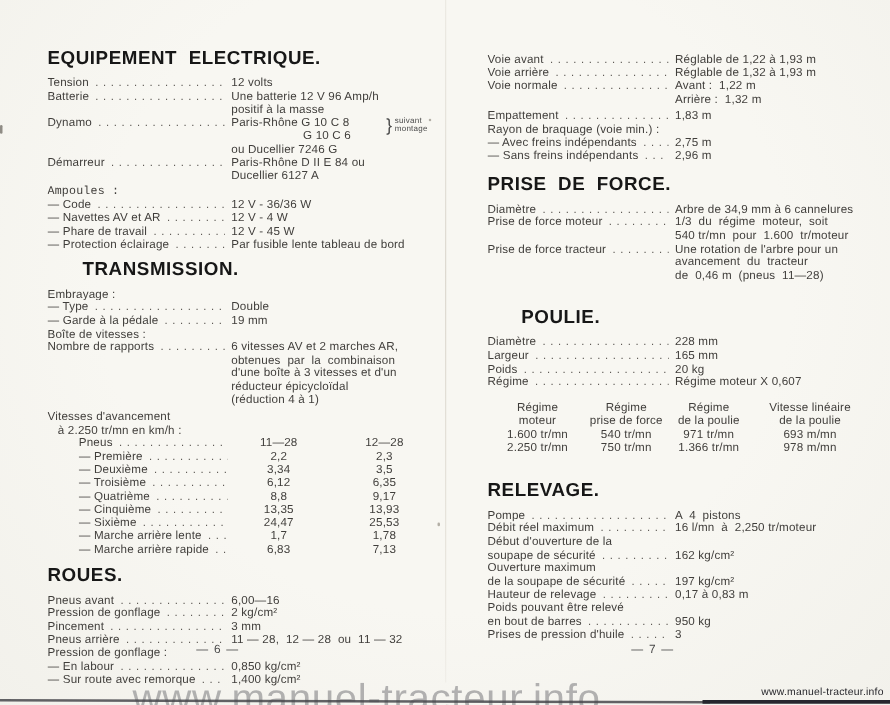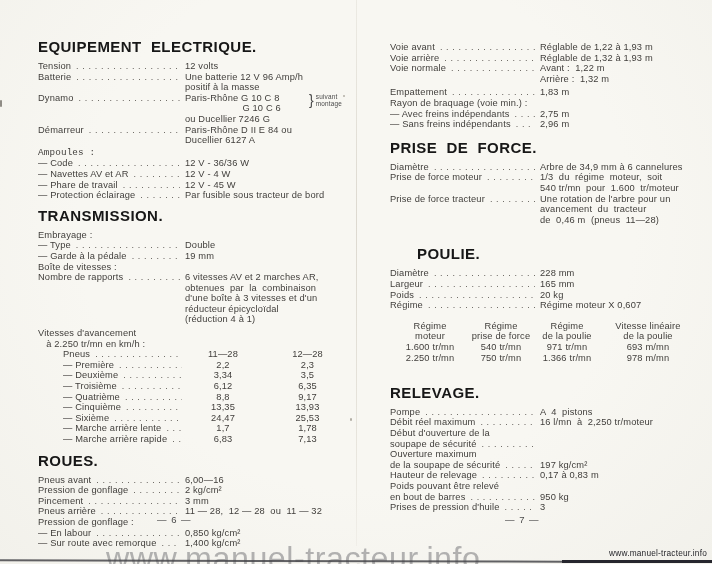--- a/index.html
+++ b/index.html
@@ -158,24 +158,24 @@
         <span class="val">
           <div>12 V - 45 W</div>
         </span>
       </div>
       <div class="row">
         <span class="label-cell">
           <span class="lab">— Protection éclairage</span>
           <span class="dots"></span>
         </span>
         <span class="val">
-          <div>Par fusible sous tracteur de bord</div>
-        </span>
-      </div>
-      <div class="heading" style="margin-top: 6px;">TRANSMISSION.</div>
+          <div>Par fusible lente tableau de bord</div>
+        </span>
+      </div>
+      <div class="heading" style="margin-top: 6px; margin-left: 28px;">TRANSMISSION.</div>
       <div class="row">
         <span class="label-cell">
           <span class="lab">Embrayage :</span>
         </span>
         <span class="val"></span>
       </div>
       <div class="row">
         <span class="label-cell">
           <span class="lab">— Type</span>
           <span class="dots"></span>
@@ -529,20 +529,23 @@
         <span class="label-cell">
           <span class="lab">Début d'ouverture de la</span>
         </span>
         <span class="val"></span>
       </div>
       <div class="row">
         <span class="label-cell">
           <span class="lab">soupape de sécurité</span>
           <span class="dots"></span>
         </span>
+        <span class="val">
+          <div>162 kg/cm²</div>
+        </span>
       </div>
       <div class="row">
         <span class="label-cell">
           <span class="lab">Ouverture maximum</span>
         </span>
         <span class="val"></span>
       </div>
       <div class="row">
         <span class="label-cell">
           <span class="lab">de la soupape de sécurité</span>

